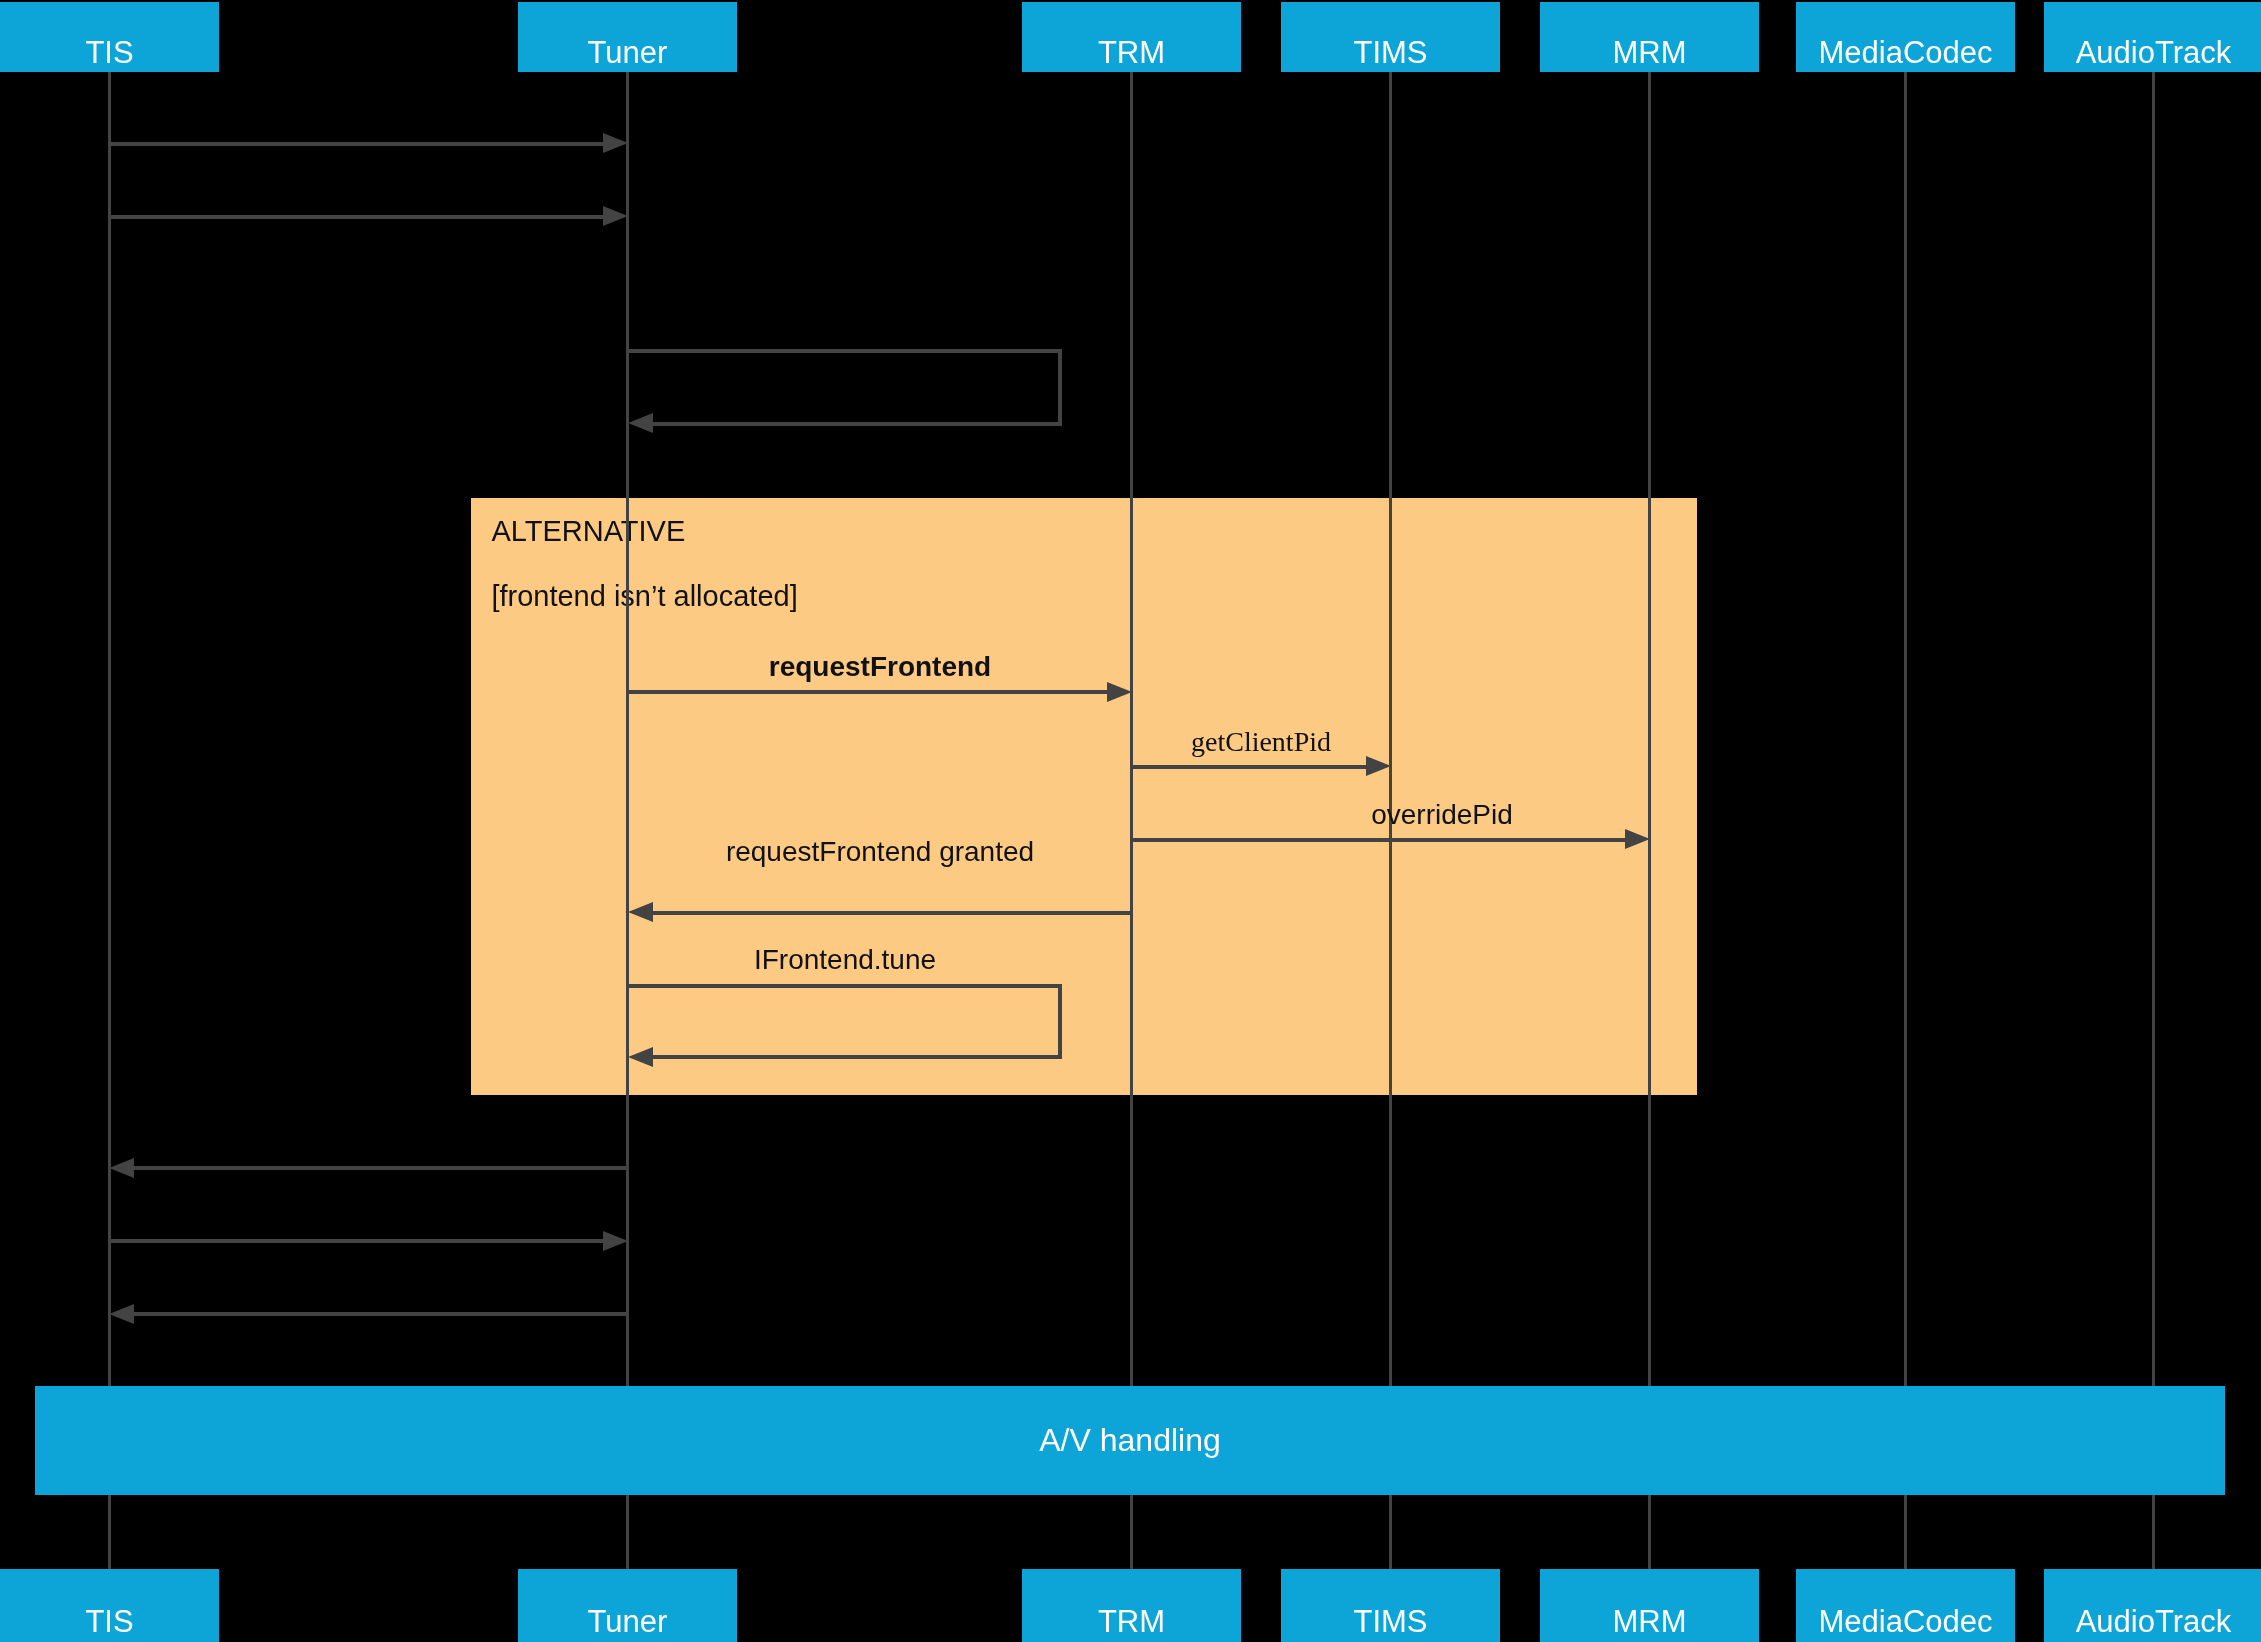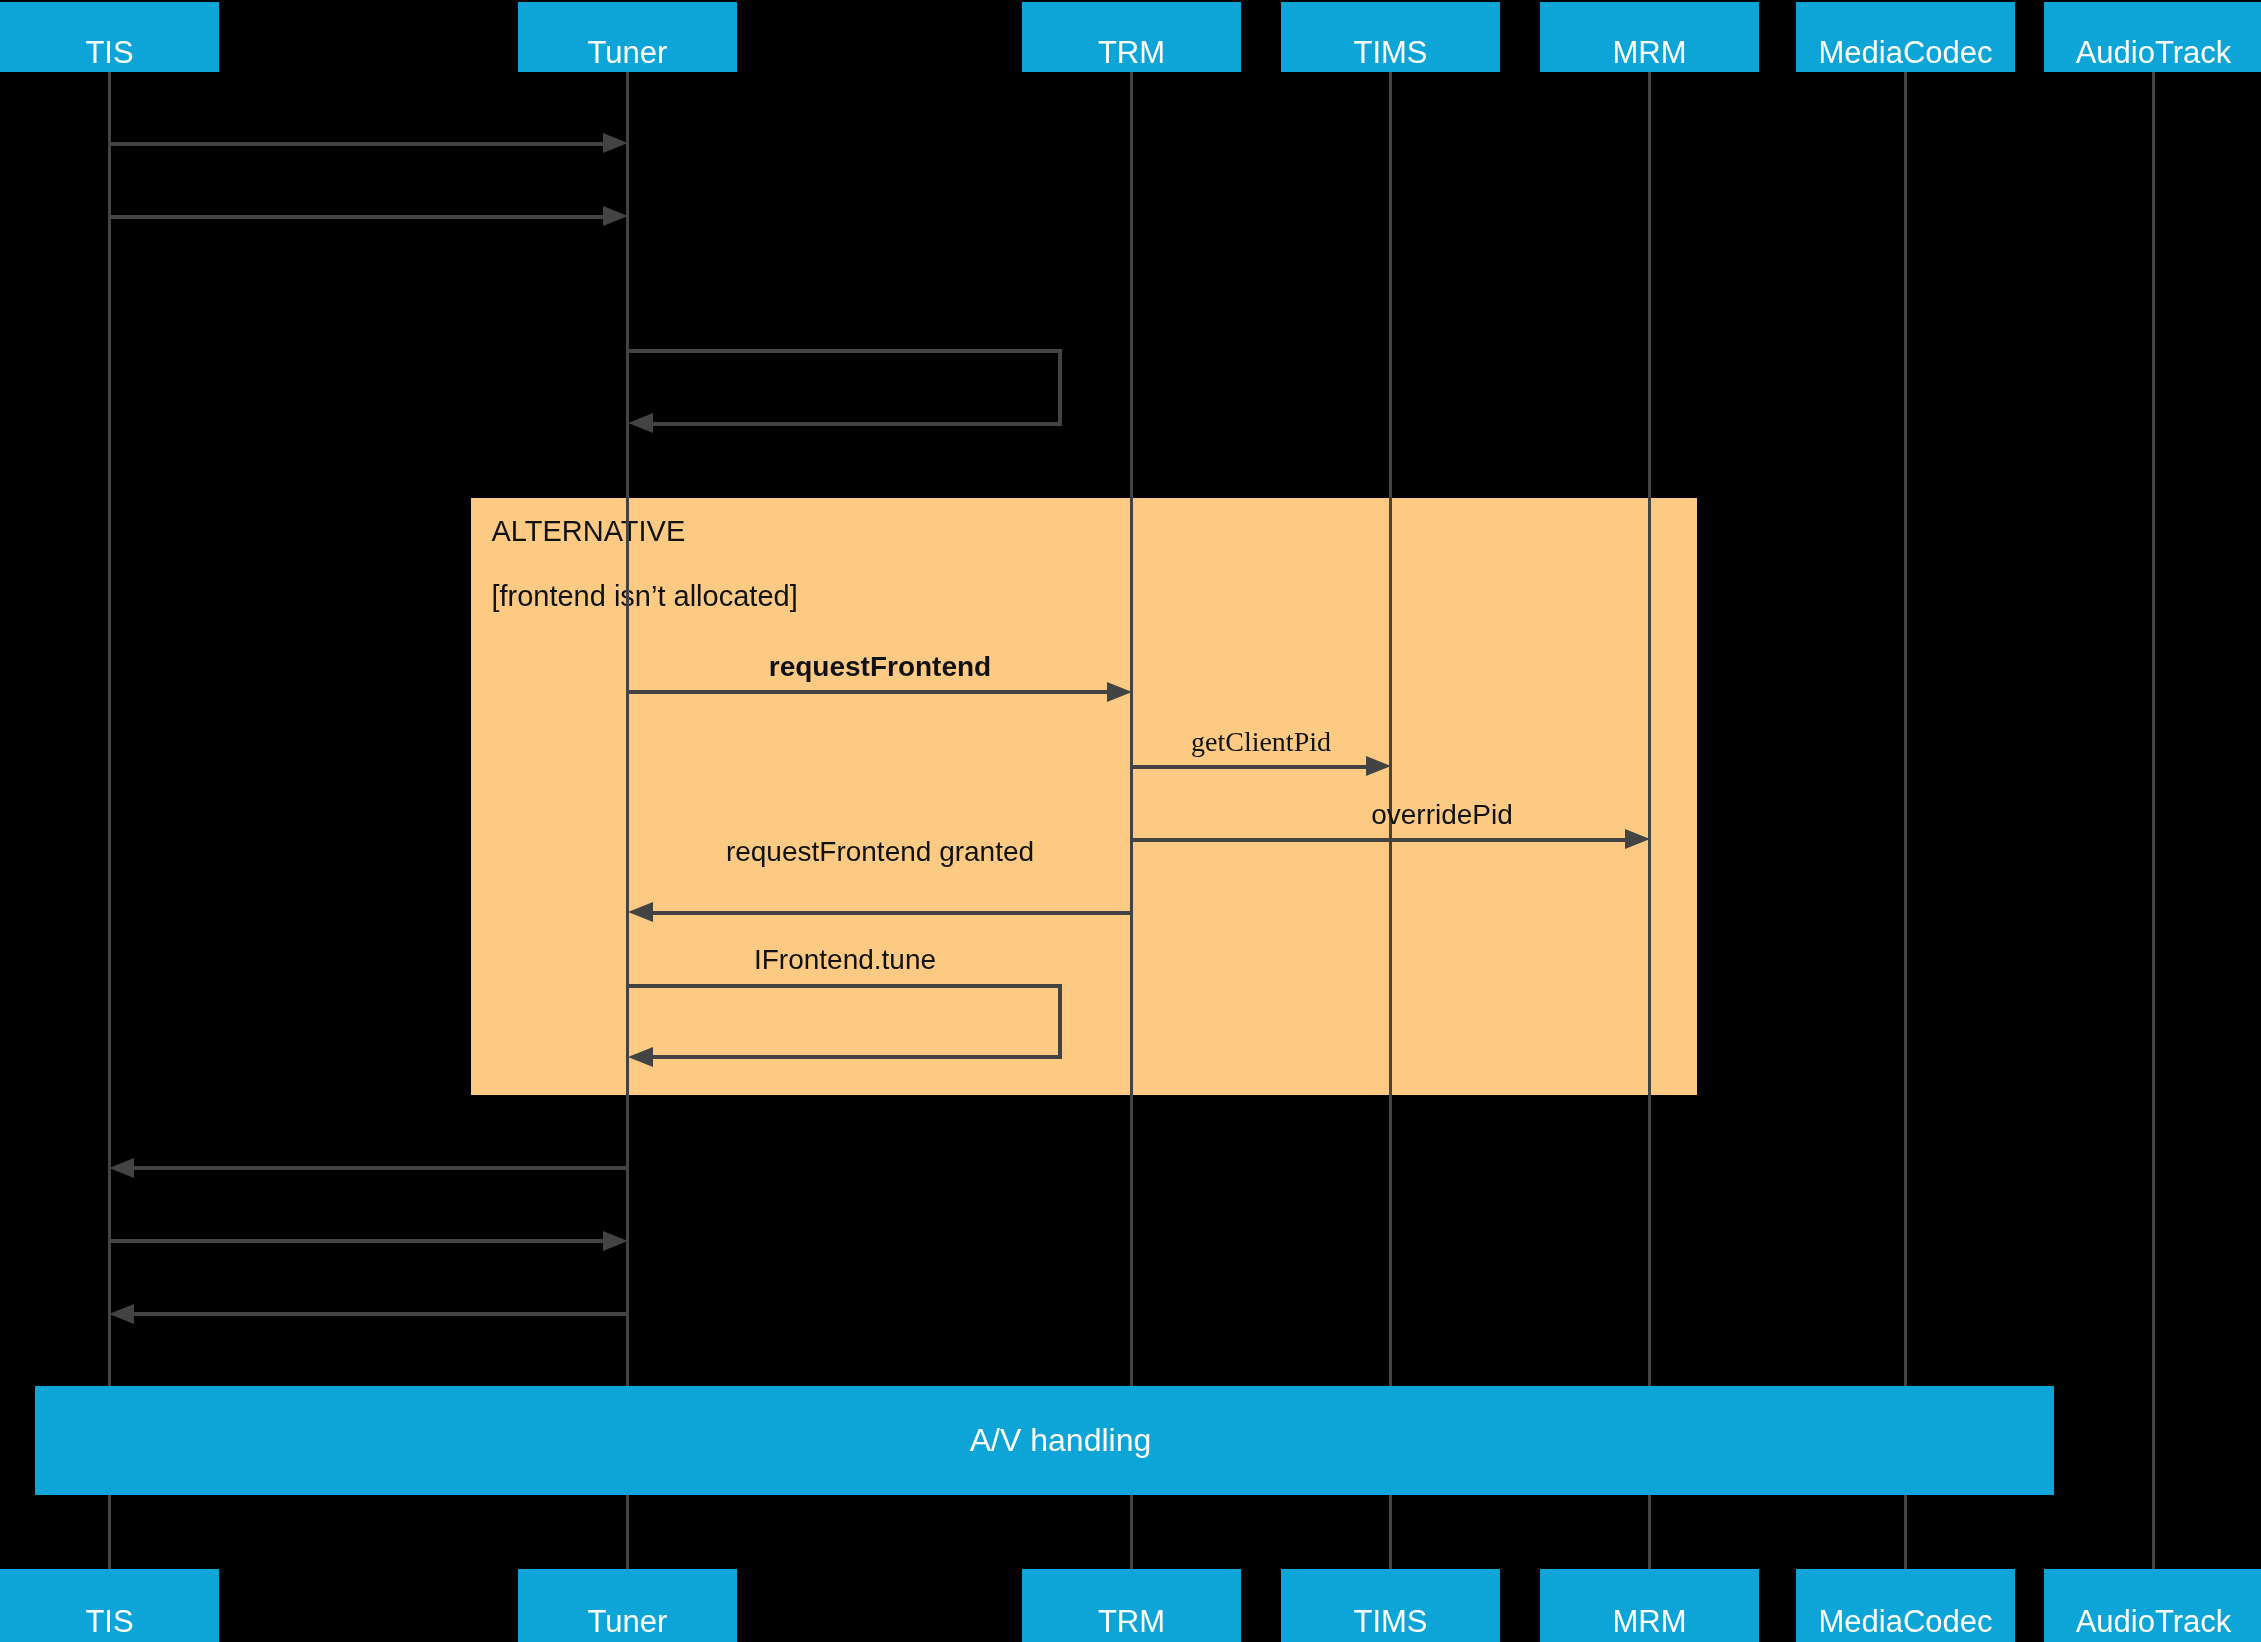--- a/index.html
+++ b/index.html
@@ -45,21 +45,21 @@
 </head>
 <body>
 
 <div id="stage" style="--background: #000000; --box-fill: #0da5d8; --box-text: #ffffff; --line: #434343; --alt-fill: #fdca84; --alt-text: #111111; --message-text: #111111;">
 
   <div id="alt" class="alt-block" style="left: 471px; top: 498px; width: 1226px; height: 597px;">
     <div class="alt-title">ALTERNATIVE</div>
     <div class="alt-guard">[frontend isn’t allocated]</div>
   </div>
 
-  <div id="avbar" class="av-bar" style="left: 35px; top: 1386px; width: 1987px; height: 109px; padding-left: 32px;">
+  <div id="avbar" class="av-bar" style="left: 35px; top: 1386px; width: 2190px; height: 109px;">
     <span>A/V handling</span>
   </div>
 
 <div class="lifeline" style="left: 108px; top: 72px; width: 2.9px; height: 1498px;"></div>
     <div class="lifeline" style="left: 626px; top: 72px; width: 2.9px; height: 1498px;"></div>
     <div class="lifeline" style="left: 1130px; top: 72px; width: 2.9px; height: 1498px;"></div>
     <div class="lifeline" style="left: 1389px; top: 72px; width: 2.9px; height: 1498px;"></div>
     <div class="lifeline" style="left: 1648px; top: 72px; width: 2.9px; height: 1498px;"></div>
     <div class="lifeline" style="left: 1904px; top: 72px; width: 2.9px; height: 1498px;"></div>
     <div class="lifeline" style="left: 2152px; top: 72px; width: 2.9px; height: 1498px;"></div>

